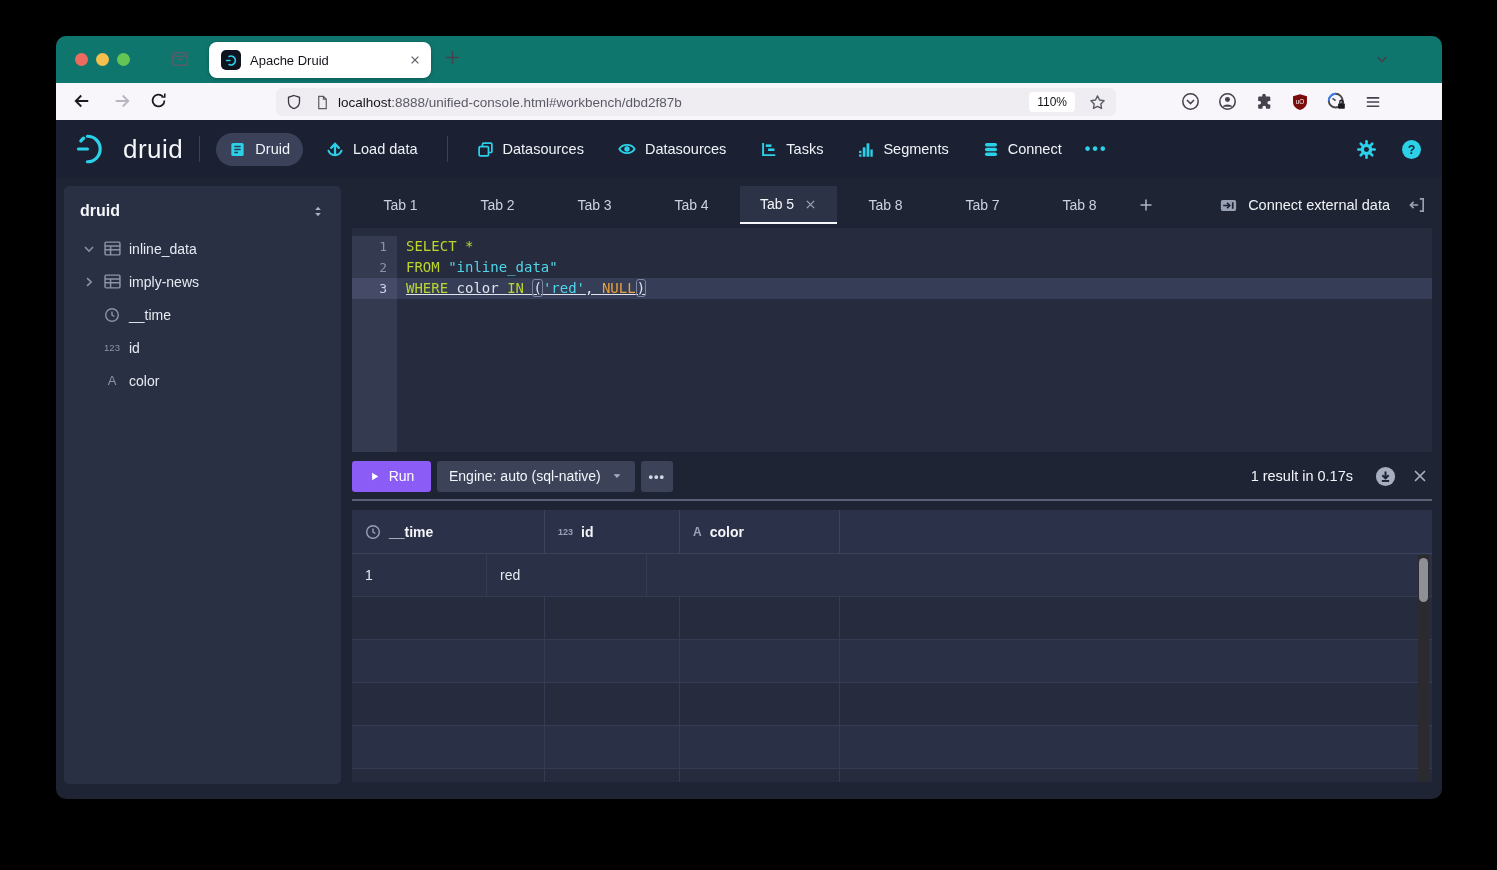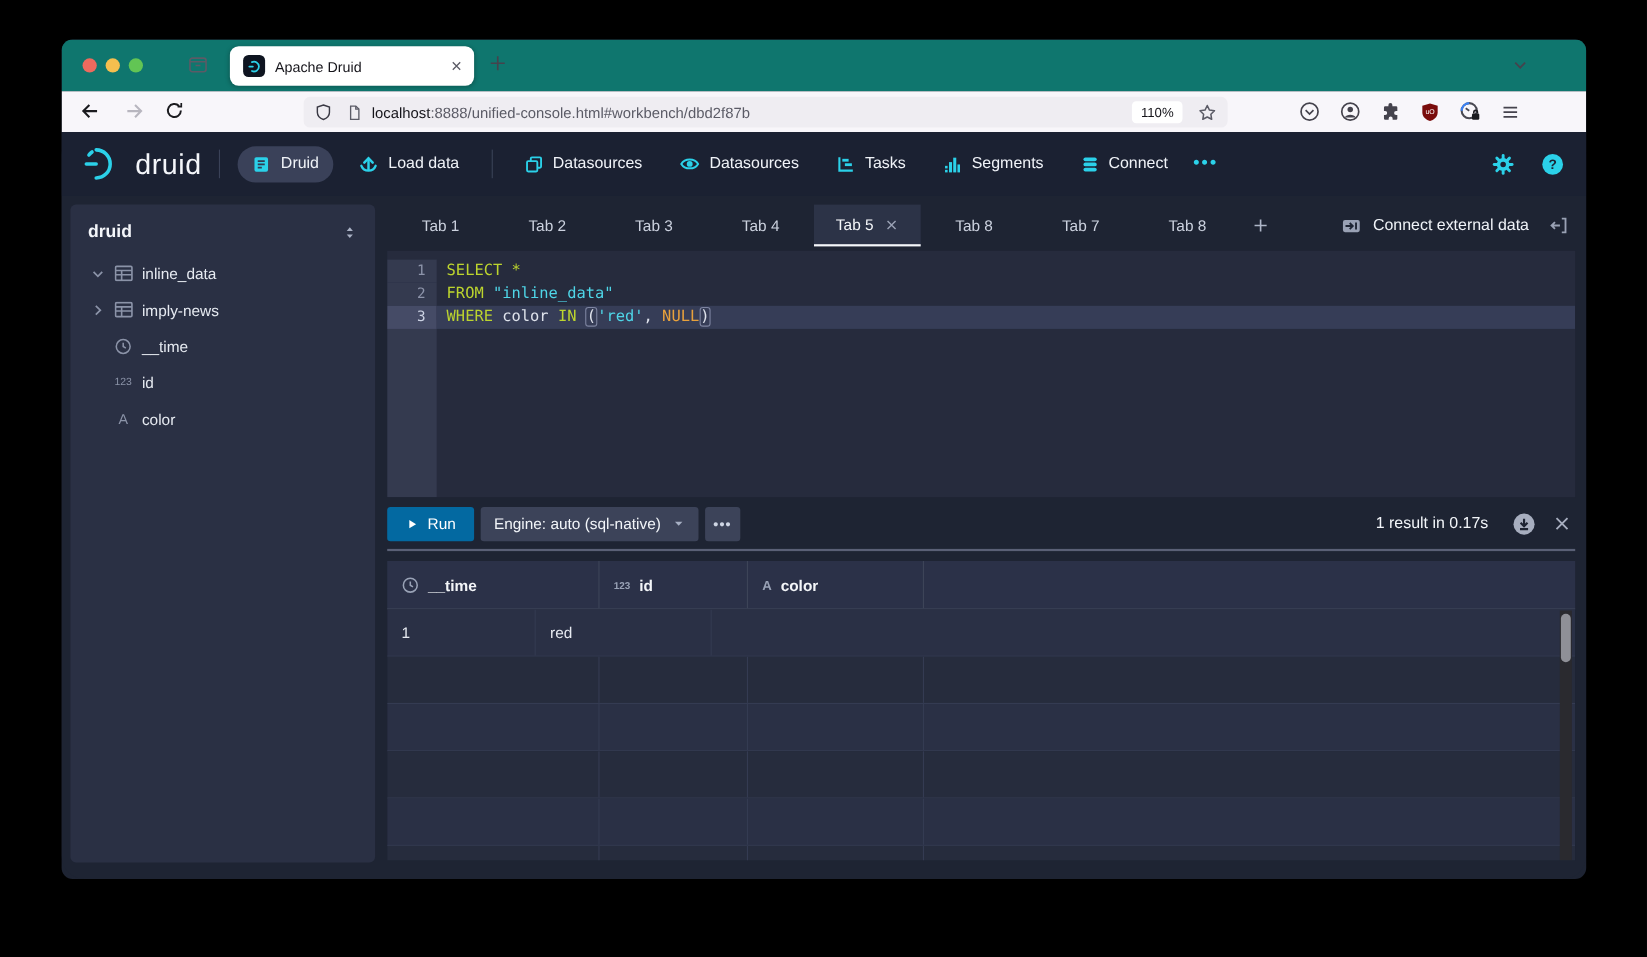--- a/index.html
+++ b/index.html
@@ -63,29 +63,29 @@
   .tab-plus { width:36px; display:flex; align-items:center; justify-content:center; color:#aeb6c8; cursor:pointer; }
   .tabbar-right { margin-left:auto; display:flex; align-items:center; gap:18px; padding-right:6px; }
   .connect-btn { display:flex; align-items:center; gap:10px; font-size:14.5px; color:#f0f3f8; cursor:pointer; }
   .connect-btn .c-ico, .panel-btn { color:#99a1b4; display:flex; }
 
   .editor { position:absolute; left:0; top:42px; width:100%; height:224px; background:#262b3d; font-family:"DejaVu Sans Mono", monospace; font-size:14px; overflow:hidden; }
   .code-row { display:flex; height:21px; line-height:21px; }
   .gutter-cell { width:45px; flex:none; background:#343a4f; color:#8d94aa; text-align:right; padding-right:10px; font-size:13px; }
   .code-cell { flex:1; padding-left:9px; white-space:pre; color:#dfe3ec; }
   .code-row.active .gutter-cell { background:#454b66; color:#cdd3e4; }
-  .code-row.active .code-cell { background:#363d57; }
+  .code-row.active .code-cell { background:#363d57;text-decoration:underline; }
   .gutter-fill { position:absolute; left:0; top:63px; bottom:0; width:45px; background:#343a4f; }
   .tok-kw { color:#bcd42e; }
   .tok-str { color:#4fd6e8; }
   .tok-null { color:#e8a13c; }
   .tok-paren { color:#dfe3ec; border:1px solid #7d84a0; border-radius:3px; }
 
   .runbar { position:absolute; left:0; top:274px; width:100%; height:32px; display:flex; align-items:center; }
-  .run-btn { width:79px; height:31px; background:#0369a1; border:none; border-radius:3px; color:#fff; font-size:14px; font-family:inherit; display:flex; align-items:center; justify-content:center; gap:9px; cursor:pointer; }
+  .run-btn { width:79px; height:31px; background:#8b5cf6; border:none; border-radius:3px; color:#fff; font-size:14px; font-family:inherit; display:flex; align-items:center; justify-content:center; gap:9px; cursor:pointer; }
   .engine-btn { margin-left:6px; height:31px; background:#3c4359; border:none; border-radius:3px; color:#f2f5f9; font-size:14px; font-family:inherit; padding:0 12px; display:flex; align-items:center; gap:10px; cursor:pointer; }
   .engine-btn .caret { color:#a7b0c4; display:flex; }
   .more-btn { margin-left:6px; width:32px; height:31px; background:#3c4359; border:none; border-radius:3px; color:#cfd6e4; font-size:13px; font-weight:bold; letter-spacing:1px; cursor:pointer; }
   .run-status { margin-left:auto; font-size:14.5px; color:#f2f5f9; }
   .dl-btn { margin-left:22px; color:#a7aebf; cursor:pointer; display:flex; }
   .close-results-btn { margin-left:16px; margin-right:4px; color:#a7aebf; cursor:pointer; display:flex; }
 
   .splitter { position:absolute; left:0; top:313px; width:100%; height:2px; background:#5a6076; cursor:row-resize; }
 
   .results { position:absolute; left:0; top:324px; width:100%; height:272px; }

